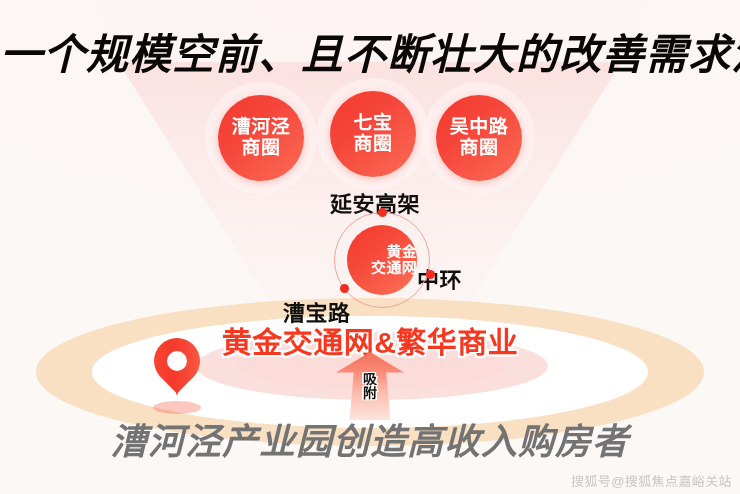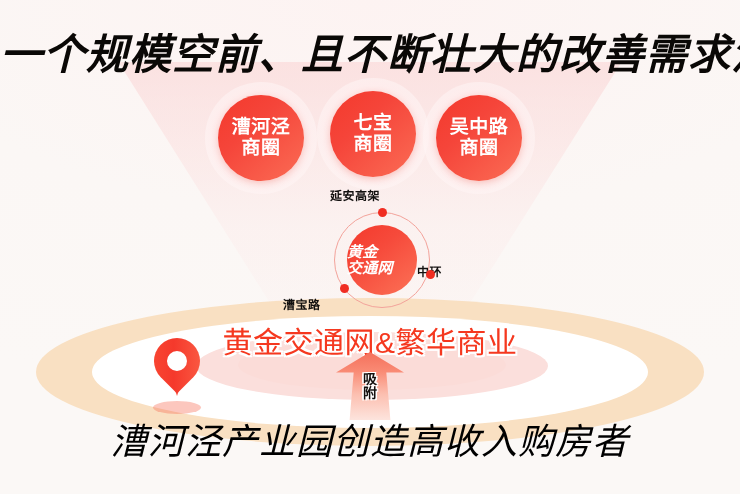--- a/index.html
+++ b/index.html
@@ -103,45 +103,44 @@
   .hub-core {
     position: absolute;
     left: 13px;
     top: 13px;
     width: 70px;
     height: 70px;
     border-radius: 50%;
     background: linear-gradient(140deg, #f4392c 0%, #f64a3b 40%, #fc7257 100%);
     display: flex;
     flex-direction: column;
-    align-items: flex-start;
+    align-items: flex-end;
     justify-content: center;
     line-height: 1.1;
-    font-style: italic;
   }
   .hub-core span {
     color: #ffffff;
     font-weight: 700;
     font-size: 15px;
     letter-spacing: 0.3px;
   }
   .orbit-dot {
     position: absolute;
     width: 9px;
     height: 9px;
     border-radius: 50%;
     background: #f02d22;
   }
   .orbit-dot.top  { left: 44px;  top: -4px; }
   .orbit-dot.right{ left: 92px;  top: 58px; }
   .orbit-dot.bl   { left: 6px;   top: 72px; }
 
   .road-label {
     position: absolute;
-    font-size: 12px;
+    font-size: 22px;
     font-weight: 700;
     color: #12100f;
     white-space: nowrap;
     letter-spacing: 0.5px;
   }
   .road-label.yanan  { left: 330px; top: 186px; }
   .road-label.zhong  { left: 417px; top: 262px; }
   .road-label.caobao { left: 283px; top: 295px; }
 
   
@@ -275,42 +274,42 @@
   }
 
   
   .slogan {
     position: absolute;
     left: 0;
     top: 318px;
     width: 740px;
     text-align: center;
     font-size: 30px;
-    font-weight: 400;
+    font-weight: 700;
     color: #f5381f;
     letter-spacing: 0.5px;
     white-space: nowrap;
     text-shadow:
       -2px -2px 0 #fff,  2px -2px 0 #fff,
       -2px  2px 0 #fff,  2px  2px 0 #fff,
       -2px  0   0 #fff,  2px  0   0 #fff,
        0   -2px 0 #fff,  0    2px 0 #fff;
   }
 
   
   .footline {
     position: absolute;
     left: 0;
     top: 412px;
     width: 740px;
     text-align: center;
     font-size: 36px;
-    font-weight: 400;
+    font-weight: 700;
     font-style: italic;
-    color: #000000;
+    color: #737373;
     letter-spacing: 1px;
     white-space: nowrap;
   }
 
   
   .watermark {
     position: absolute;
     right: 8px;
     bottom: 4px;
     font-size: 13px;
@@ -390,14 +389,15 @@
   <div class="arrow">
     <div class="arrow-body"></div>
     <div class="arrow-text">
       <span>吸</span>
       <span>附</span>
     </div>
   </div>
 
   <div class="footline">漕河泾产业园创造高收入购房者</div>
 
+  <div class="watermark">搜狐号@搜狐焦点嘉峪关站</div>
 
 </div>
 
 </body></html>

